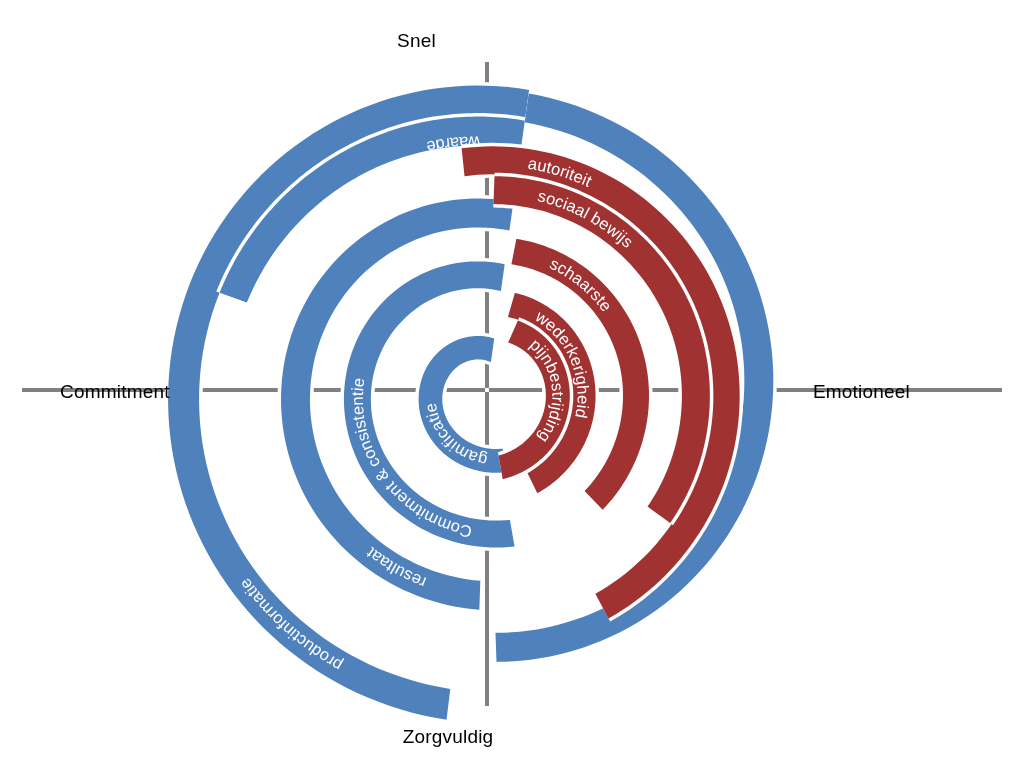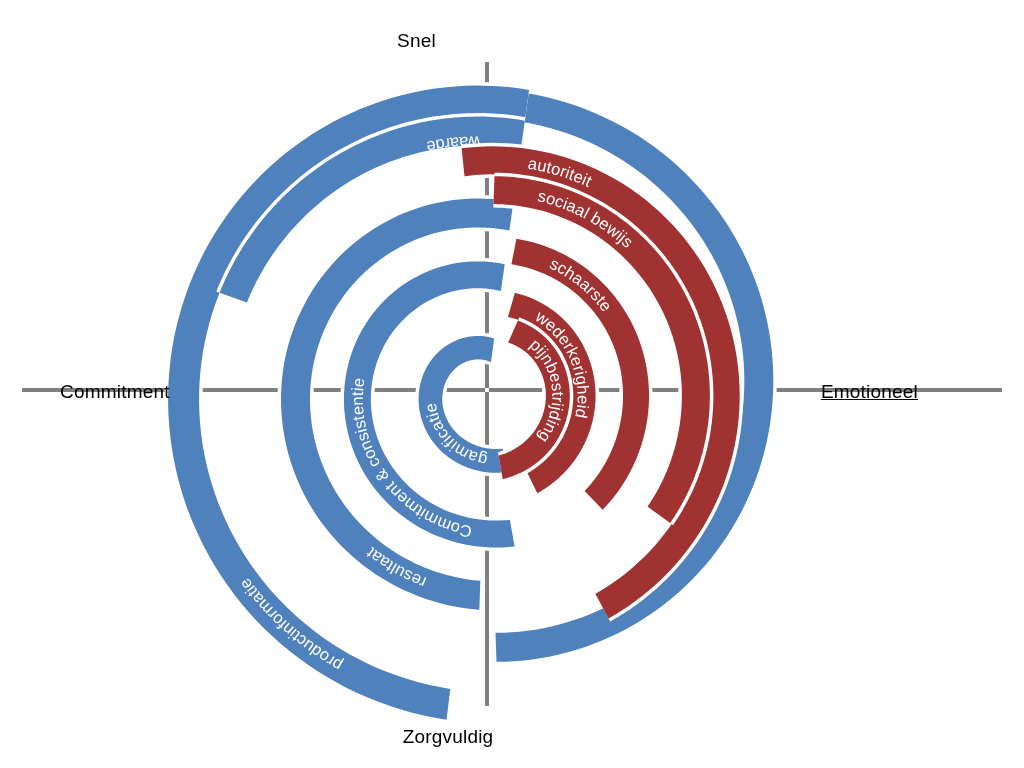--- a/index.html
+++ b/index.html
@@ -30,21 +30,21 @@
     position: absolute;
     font-family: "Liberation Sans", sans-serif;
     font-size: 19px;
     color: #000000;
     white-space: nowrap;
     letter-spacing: 0.2px;
   }
   #label-top    { left: 0; top: 30px;  width: 833px; text-align: center; }
   #label-bottom { left: 0; top: 726px; width: 896px; text-align: center; }
   #label-left   { left: 60px;  top: 381px; }
-  #label-right  { right: 106px; top: 381px; text-decoration: underline; }
+  #label-right  { right: 114px; top: 381px; }
   .arc-text {
     font-family: "Liberation Sans", sans-serif;
     font-size: 16.5px;
     fill: #ffffff;
     letter-spacing: 0.1px;
   }
 </style>
 </head>
 <body>
 

